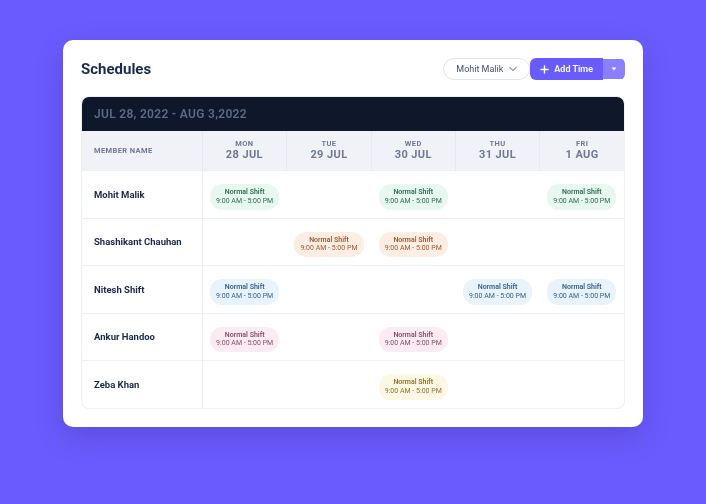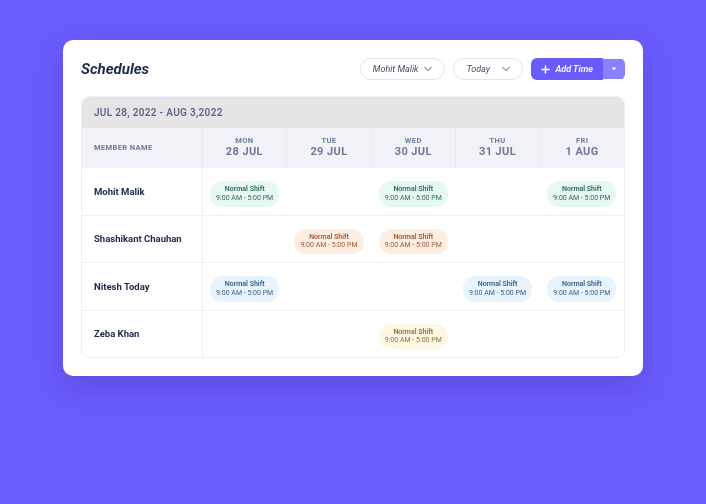--- a/index.html
+++ b/index.html
@@ -22,23 +22,22 @@
     width: 580px;
     background: #ffffff;
     border-radius: 10px;
     box-shadow: 0 10px 30px rgba(0,0,0,0.15);
     overflow: hidden;
     padding: 18px 18px 18px;
   }
   .header {
     display: flex;
     align-items: center;
-    gap: 8px;
+    gap: 0;
     margin-bottom: 16px;
-    font-style: italic;
   }
   .title {
     font-size: 15px;
     font-weight: 700;
     color: #1a2a4a;
     flex: 1;
   }
   .dropdown {
     display: flex;
     align-items: center;
@@ -78,26 +77,26 @@
     align-items: center;
   }
   .icon svg { display: block; }
 
   .panel {
     border: 1px solid #edeff5;
     border-radius: 8px;
     overflow: hidden;
   }
   .range {
-    font-size: 10px;
+    font-size: 12px;
     letter-spacing: 0.3px;
     color: #5a6a88;
     font-weight: 600;
     padding: 10px 12px;
-    background: #e5e5e5;
+    background: #0f172a;
   }
   table {
     width: 100%;
     border-collapse: collapse;
   }
   thead tr { background: #f0f2f8; padding-left: 8px; }
   th {
     font-size: 7.5px;
     font-weight: 700;
     color: #6e7a95;
@@ -160,28 +159,20 @@
 
       <div class="dropdown">
         <span>Mohit Malik</span>
         <span class="chev icon">
           <svg width="8" height="8" viewBox="0 0 10 10">
               <path d="M1 3 L5 7 L9 3" fill="none" stroke="currentColor" stroke-width="1.5" stroke-linecap="round" stroke-linejoin="round"></path>
             </svg>
         </span>
       </div>
 
-      <div class="dropdown">
-        <span>Today</span>
-        <span class="chev icon">
-          <svg width="8" height="8" viewBox="0 0 10 10">
-              <path d="M1 3 L5 7 L9 3" fill="none" stroke="currentColor" stroke-width="1.5" stroke-linecap="round" stroke-linejoin="round"></path>
-            </svg>
-        </span>
-      </div>
 
       <div class="add-btn">
         <div class="add-main">
           <span class="icon">
             <svg width="9" height="9" viewBox="0 0 10 10">
                 <path d="M5 1 V9 M1 5 H9" stroke="white" stroke-width="1.6" stroke-linecap="round"></path>
               </svg>
           </span>
           <span>Add Time</span>
         </div>
@@ -250,35 +241,49 @@
                   <span class="time">9:00 AM - 5:00 PM</span>
                 </div></td>
               <td><div class="shift c-orange">
                   <span class="name">Normal Shift</span>
                   <span class="time">9:00 AM - 5:00 PM</span>
                 </div></td>
               <td></td>
               <td></td>
             </tr>
             <tr>
-              <td>Nitesh Today</td>
+              <td>Nitesh Shift</td>
               <td><div class="shift c-blue">
                   <span class="name">Normal Shift</span>
                   <span class="time">9:00 AM - 5:00 PM</span>
                 </div></td>
               <td></td>
               <td></td>
               <td><div class="shift c-blue">
                   <span class="name">Normal Shift</span>
                   <span class="time">9:00 AM - 5:00 PM</span>
                 </div></td>
               <td><div class="shift c-blue">
                   <span class="name">Normal Shift</span>
                   <span class="time">9:00 AM - 5:00 PM</span>
                 </div></td>
+            </tr>
+            <tr>
+              <td>Ankur Handoo</td>
+              <td><div class="shift c-pink">
+                  <span class="name">Normal Shift</span>
+                  <span class="time">9:00 AM - 5:00 PM</span>
+                </div></td>
+              <td></td>
+              <td><div class="shift c-pink">
+                  <span class="name">Normal Shift</span>
+                  <span class="time">9:00 AM - 5:00 PM</span>
+                </div></td>
+              <td></td>
+              <td></td>
             </tr>
             <tr>
               <td>Zeba Khan</td>
               <td></td>
               <td></td>
               <td><div class="shift c-yellow">
                   <span class="name">Normal Shift</span>
                   <span class="time">9:00 AM - 5:00 PM</span>
                 </div></td>
               <td></td>

